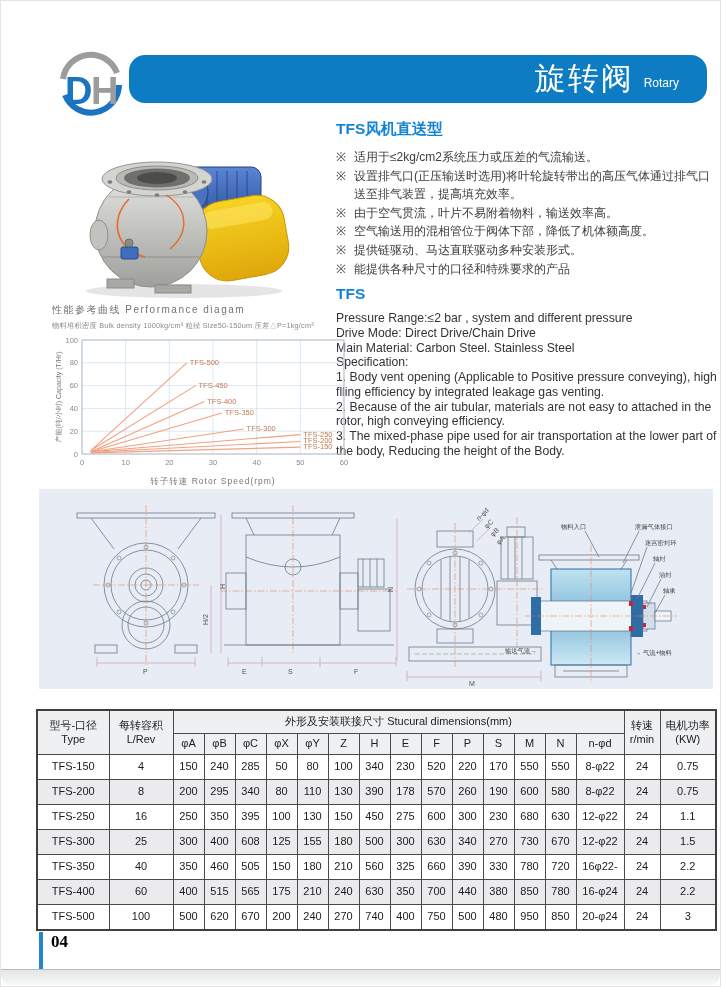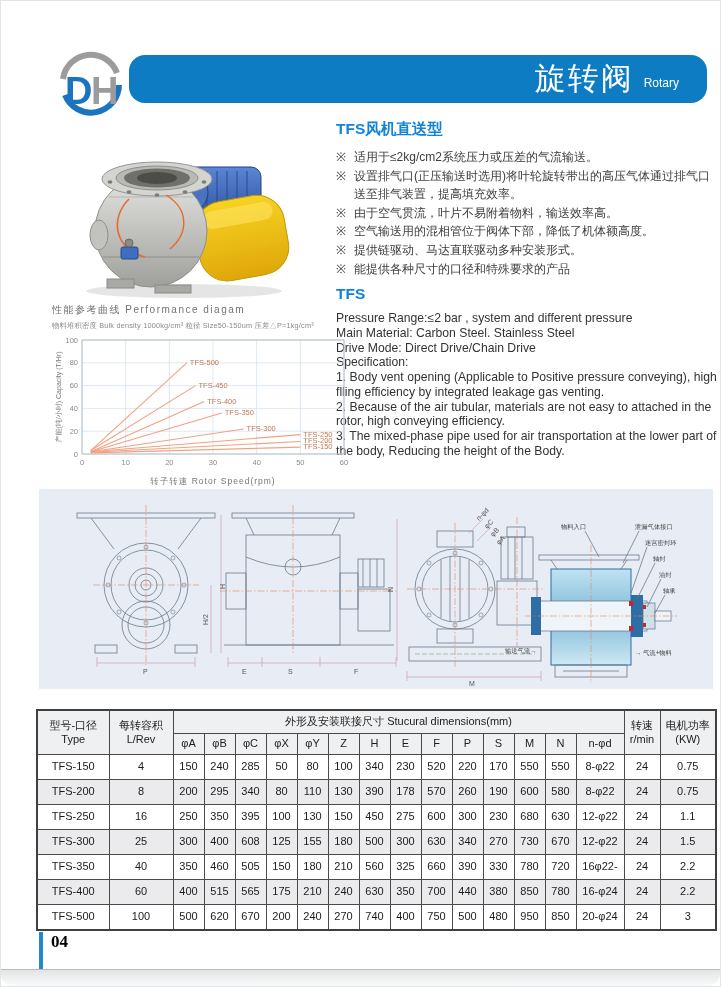--- a/index.html
+++ b/index.html
@@ -127,22 +127,22 @@
     <div class="bullet"><span class="mk">※</span><span>设置排气口(正压输送时选用)将叶轮旋转带出的高压气体通过排气口送至排气装置，提高填充效率。</span></div>
     <div class="bullet"><span class="mk">※</span><span>由于空气贯流，叶片不易附着物料，输送效率高。</span></div>
     <div class="bullet"><span class="mk">※</span><span>空气输送用的混相管位于阀体下部，降低了机体额高度。</span></div>
     <div class="bullet"><span class="mk">※</span><span>提供链驱动、马达直联驱动多种安装形式。</span></div>
     <div class="bullet"><span class="mk">※</span><span>能提供各种尺寸的口径和特殊要求的产品</span></div>
   </div>
 
   <div class="specs">
     <h2 class="sec-title">TFS</h2>
     <p>Pressure Range:≤2 bar , system and different pressure</p>
+    <p>Drive Mode: Direct Drive/Chain Drive</p>
     <p>Main Material: Carbon Steel. Stainless Steel</p>
-    <p>Drive Mode: Direct Drive/Chain Drive</p>
     <p>Specification:</p>
     <p>1. Body vent opening (Applicable to Positive pressure conveying), high flling efficiency by integrated leakage gas venting.</p>
     <p>2. Because of the air tubular, materials are not easy to attached in the rotor, high conveying efficiency.</p>
     <p>3. The mixed-phase pipe used for air transportation at the lower part of the body, Reducing the height of the Body.</p>
   </div>
 
   <div class="chart">
     <div class="chart-title">性能参考曲线  Performance diagam</div>
     <div class="chart-subtitle">物料堆积密度 Bulk density 1000kg/cm³    粒径 Size50-150um    压差△P=1kg/cm³</div>
     <svg width="300" height="162" viewBox="0 0 300 162" style="margin-top:3px;">

